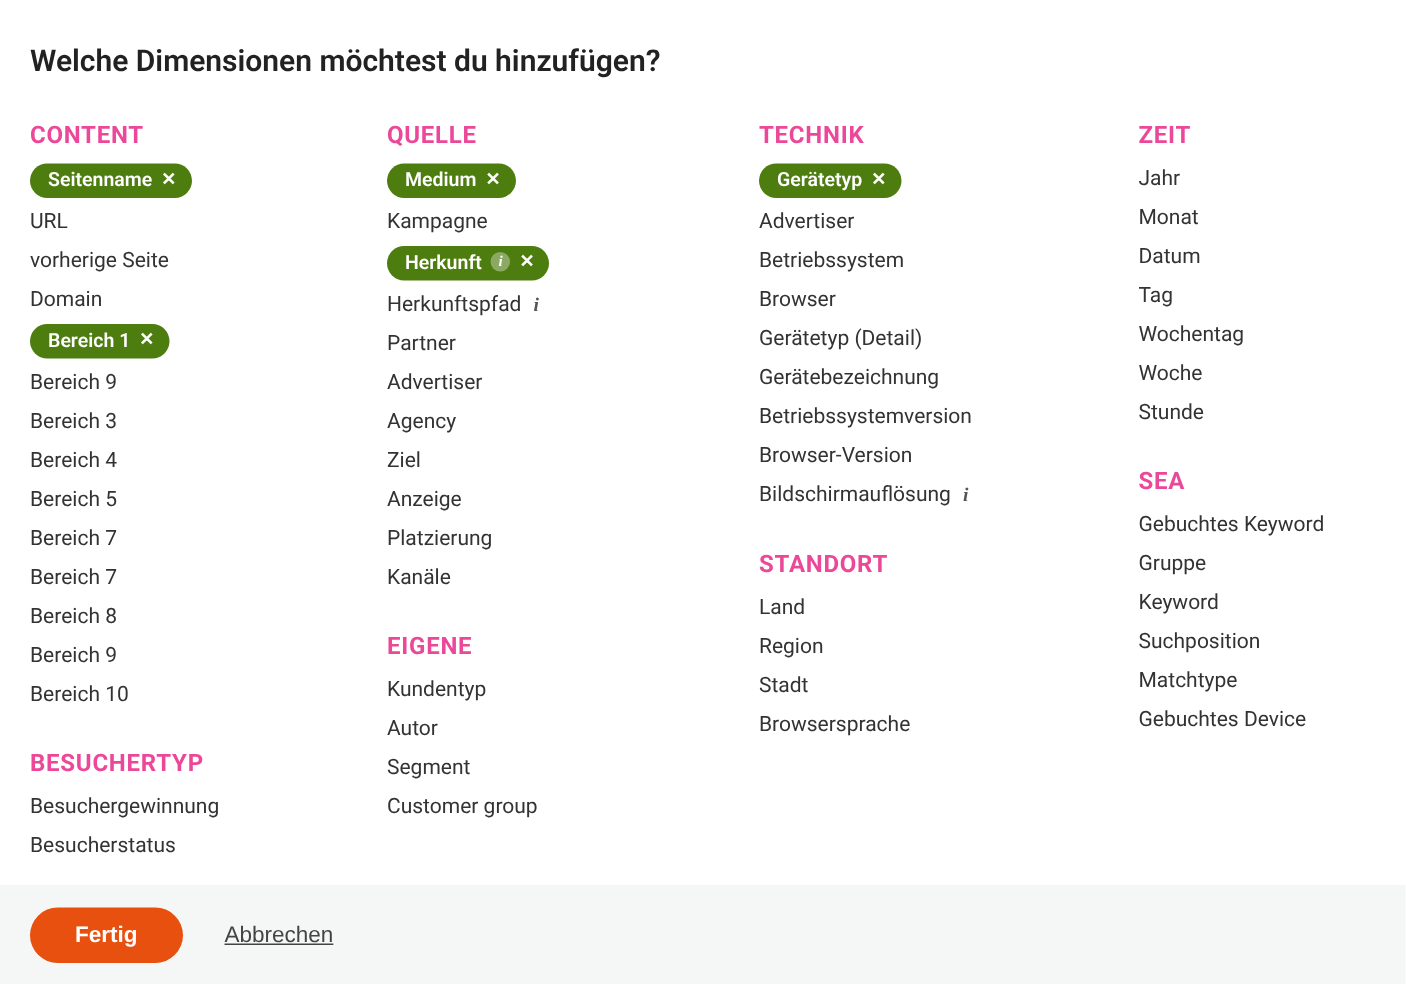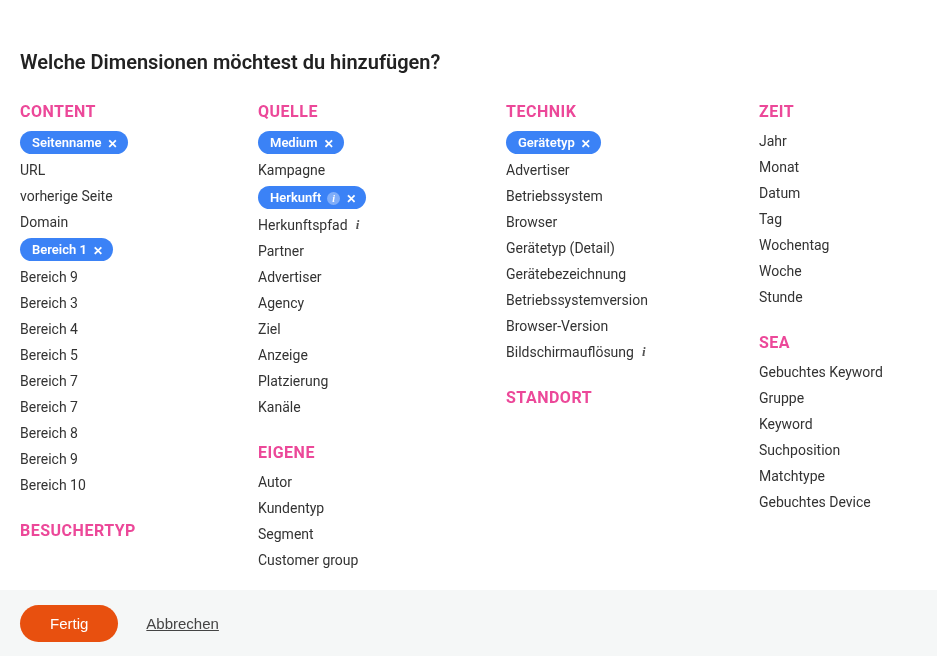--- a/index.html
+++ b/index.html
@@ -9,21 +9,20 @@
     color: #333;
     width: 937px;
     height: 656px;
     overflow: hidden;
     position: relative;
   }
   .content-area {
     padding: 28px 20px 0 20px;
     height: 590px;
     overflow: hidden;
-    margin-top: 22px;
   }
   h1.page-title {
     font-size: 20px;
     font-weight: 600;
     color: #222;
     margin-bottom: 28px;
   }
   .columns {
     display: flex;
     gap: 28px;
@@ -45,22 +44,22 @@
   .item {
     font-size: 14px;
     color: #333;
     padding: 2px 0;
     cursor: pointer;
     display: flex;
     align-items: center;
   }
   .chip {
     display: inline-flex;
-    align-items: flex-end;
-    background: #3b82f6;
+    align-items: flex-start;
+    background: #4d7c0f;
     color: #ffffff;
     font-size: 13px;
     font-weight: 600;
     padding: 4px 10px 4px 12px;
     border-radius: 14px;
     gap: 6px;
     width: fit-content;
     cursor: pointer;
   }
   .chip-x {
@@ -99,21 +98,21 @@
     display: flex;
     align-items: center;
     padding: 0 20px;
     gap: 28px;
   }
   .btn-primary {
     background: #e8500f;
     color: #fff;
     border: none;
     font-size: 15px;
-    font-weight: 400;
+    font-weight: 700;
     padding: 10px 30px;
     border-radius: 20px;
     cursor: pointer;
   }
   .btn-secondary {
     background: none;
     border: none;
     color: #444;
     font-size: 15px;
     cursor: pointer;
@@ -171,20 +170,28 @@
             <div class="item">
               <span>Bereich 9</span>
             </div>
             <div class="item">
               <span>Bereich 10</span>
             </div>
           </div>
         </div>
         <div class="group">
           <div class="group-heading">BESUCHERTYP</div>
+          <div class="items">
+            <div class="item">
+              <span>Besuchergewinnung</span>
+            </div>
+            <div class="item">
+              <span>Besucherstatus</span>
+            </div>
+          </div>
         </div>
       </div>
       <div class="col col-2">
         <div class="group">
           <div class="group-heading">QUELLE</div>
           <div class="items">
             <div class="chip">
               <span>Medium</span>
               <span class="chip-x">✕</span>
             </div>
@@ -220,24 +227,24 @@
             </div>
             <div class="item">
               <span>Kanäle</span>
             </div>
           </div>
         </div>
         <div class="group">
           <div class="group-heading">EIGENE</div>
           <div class="items">
             <div class="item">
+              <span>Kundentyp</span>
+            </div>
+            <div class="item">
               <span>Autor</span>
-            </div>
-            <div class="item">
-              <span>Kundentyp</span>
             </div>
             <div class="item">
               <span>Segment</span>
             </div>
             <div class="item">
               <span>Customer group</span>
             </div>
           </div>
         </div>
       </div>
@@ -271,20 +278,34 @@
               <span>Browser-Version</span>
             </div>
             <div class="item">
               <span>Bildschirmauflösung</span>
               <span class="info-icon">i</span>
             </div>
           </div>
         </div>
         <div class="group">
           <div class="group-heading">STANDORT</div>
+          <div class="items">
+            <div class="item">
+              <span>Land</span>
+            </div>
+            <div class="item">
+              <span>Region</span>
+            </div>
+            <div class="item">
+              <span>Stadt</span>
+            </div>
+            <div class="item">
+              <span>Browsersprache</span>
+            </div>
+          </div>
         </div>
       </div>
       <div class="col col-4">
         <div class="group">
           <div class="group-heading">ZEIT</div>
           <div class="items">
             <div class="item">
               <span>Jahr</span>
             </div>
             <div class="item">

